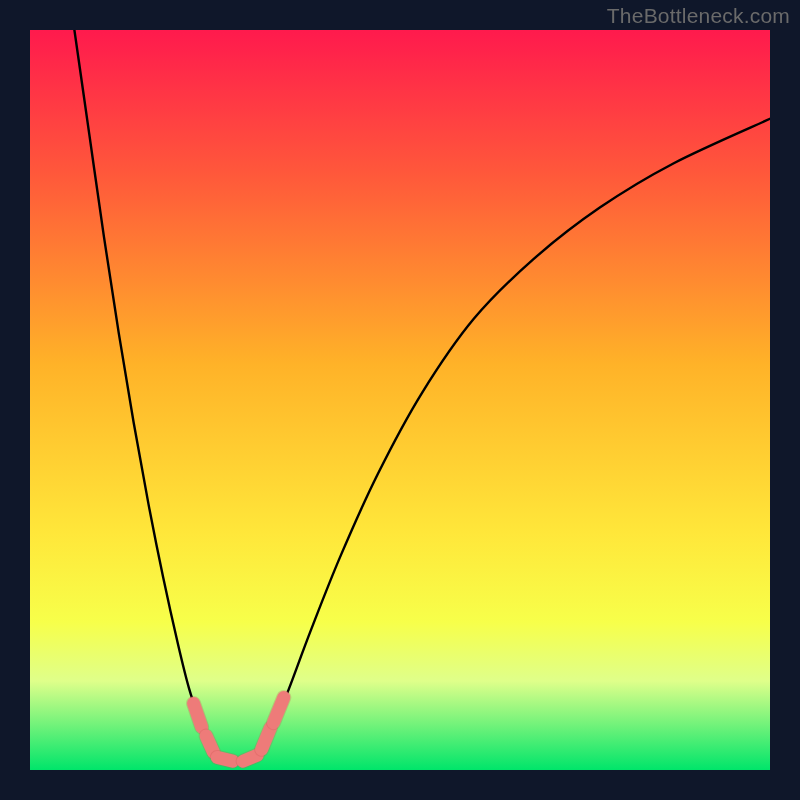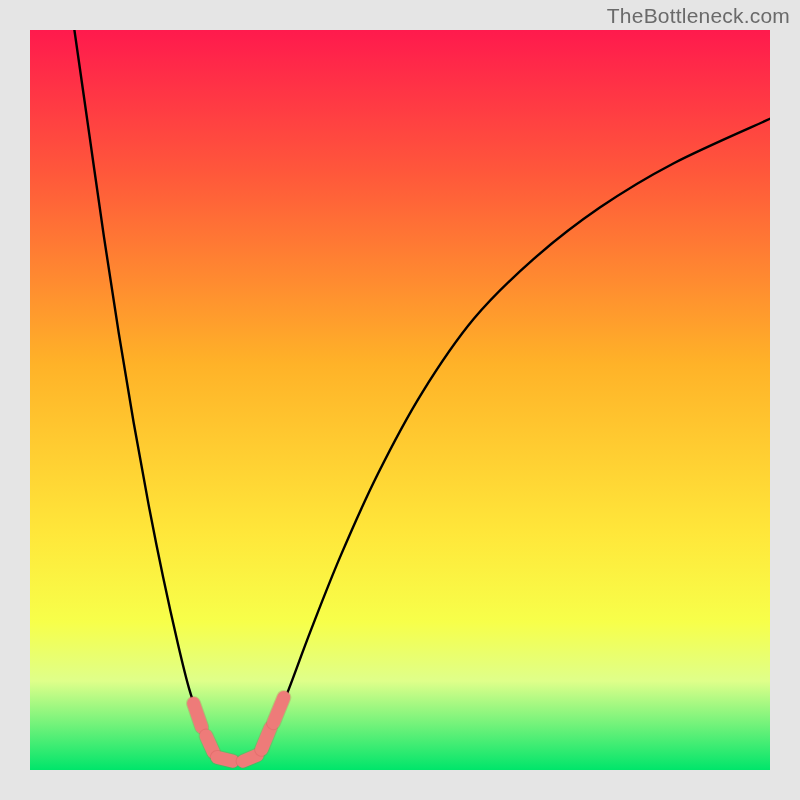--- a/index.html
+++ b/index.html
@@ -7,21 +7,21 @@
     padding: 0;
     width: 800px;
     height: 800px;
     background: #000;
     overflow: hidden;
     font-family: Arial, Helvetica, sans-serif;
   }
   .outer {
     width: 800px;
     height: 800px;
-    background: #e5e5e5;
+    background: #0f172a;
     position: relative;
   }
   .watermark {
     position: absolute;
     top: 4px;
     right: 10px;
     color: #6a6a6a;
     font-size: 21px;
     font-weight: 400;
     letter-spacing: 0.2px;

